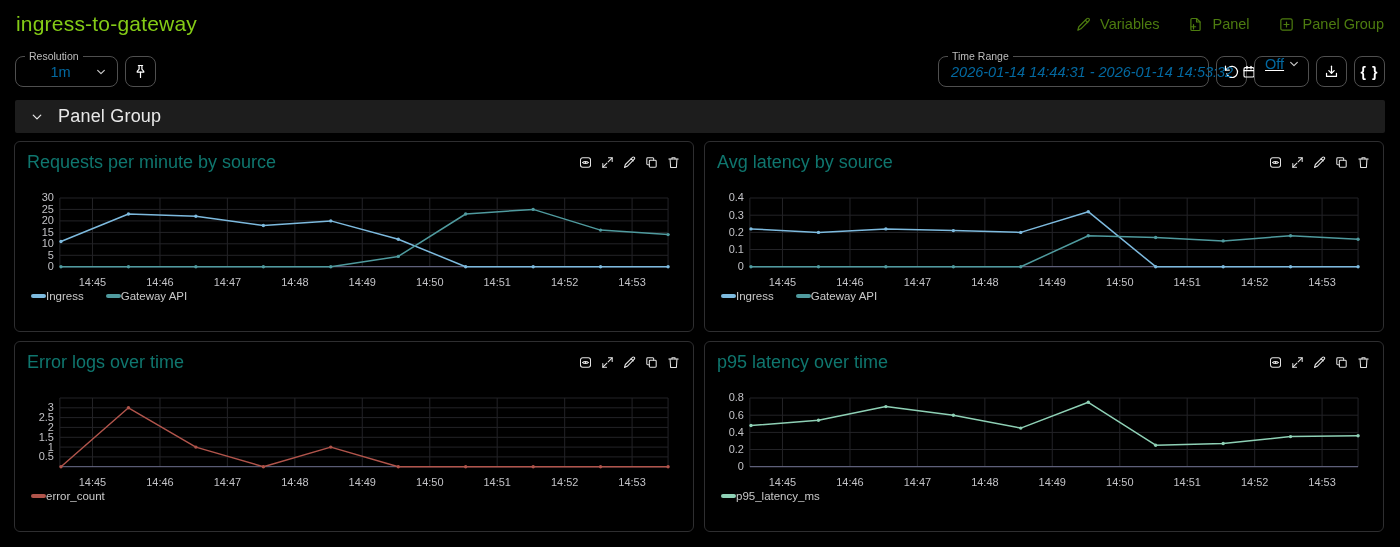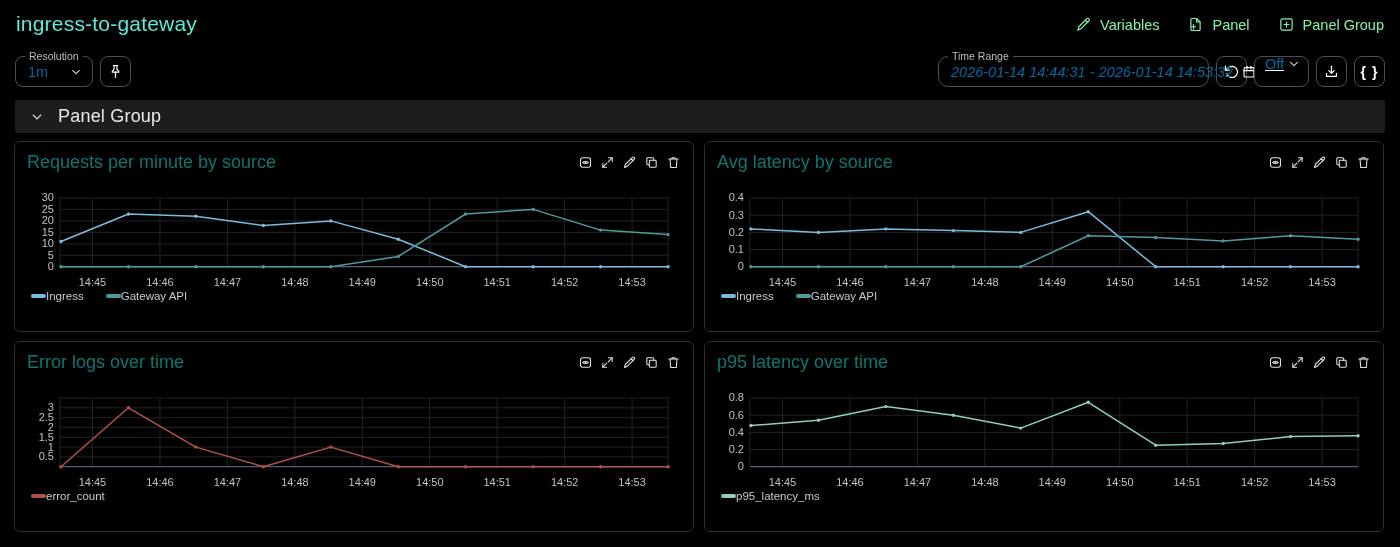--- a/index.html
+++ b/index.html
@@ -9,52 +9,52 @@
     color:#fff;
     font-family:"Liberation Sans", sans-serif;
     overflow:hidden;
     position:relative;
   }
   .ic { display:inline-flex; width:16px; height:16px; flex:0 0 auto; }
   .ic svg { width:100%; height:100%; display:block; }
 
   
   .header { display:flex; align-items:center; padding:9px 16px 0 16px; height:39px; }
-  .page-title { font-size:21px; font-weight:500; letter-spacing:.2px; color:#5eead4; }
+  .page-title { font-size:21px; font-weight:500; letter-spacing:.2px; color:#84cc16; }
   .btn-outline {
     display:flex; align-items:center; gap:9px;
     border:1px solid #575757; border-radius:8px;
     height:29px; padding:0 14px; margin-left:18px;
     color:#fff; font-size:14px; background:transparent; cursor:pointer;
   }
   .header-actions { margin-left:auto; display:flex; align-items:center; gap:28px; }
-  .action-btn { display:flex; align-items:flex-end; gap:8px; font-size:14.5px; color:#86efac; cursor:pointer; }
+  .action-btn { display:flex; align-items:center; gap:8px; font-size:14.5px; color:#4d7c0f; cursor:pointer; }
   .action-btn .ic { width:17px; height:17px; }
 
   
   .toolbar { display:flex; align-items:flex-start; padding:0 15px; margin-top:17px; height:31px; }
   .field {
     position:relative; height:31px; border:1px solid #4f4f4f; border-radius:8px;
     display:flex; align-items:center; background:transparent; cursor:pointer;
   }
   .field-label {
     position:absolute; top:-6px; left:9px; font-size:10.5px; color:#bdbdbd;
     background:#000; padding:0 4px; line-height:1; white-space:nowrap;
   }
-  .resolution { width:78px; padding:0 8px 0 12px; }
+  .resolution { width:103px; padding:0 8px 0 12px;text-align:center; }
   .field-value { font-size:14.5px; color:#0369a1; flex:1 1 auto; }
   .chev { width:16px; height:16px; color:#cfcfcf; }
   .icon-btn {
     width:31px; height:31px; border:1px solid #4f4f4f; border-radius:8px;
     display:flex; align-items:center; justify-content:center; color:#fff;
     margin-left:7px; cursor:pointer; background:transparent;
   }
   .icon-btn .ic { width:17px; height:17px; }
   .toolbar-right { margin-left:auto; display:flex; align-items:flex-start; }
-  .time-range { width:271px; padding:0 10px 0 12px; gap:8px;border-radius:10px; }
+  .time-range { width:271px; padding:0 10px 0 12px; gap:8px; }
   .time-range .field-value { white-space:nowrap; font-size:14.5px;font-style:italic; }
   .off-select { width:55px; padding:0 6px 16px 10px; margin-left:7px;text-decoration:underline; }
   .braces { font-size:14px; font-weight:700; letter-spacing:1px; color:#fff; }
 
   
   .group-bar {
     margin:13px 15px 0 15px; height:33px; background:#1d1d1d; border-radius:2px;
     display:flex; align-items:center; padding:0 13px; gap:12px; cursor:pointer;
   }
   .group-bar .ic { width:18px; height:18px; color:#e6e6e6; }

